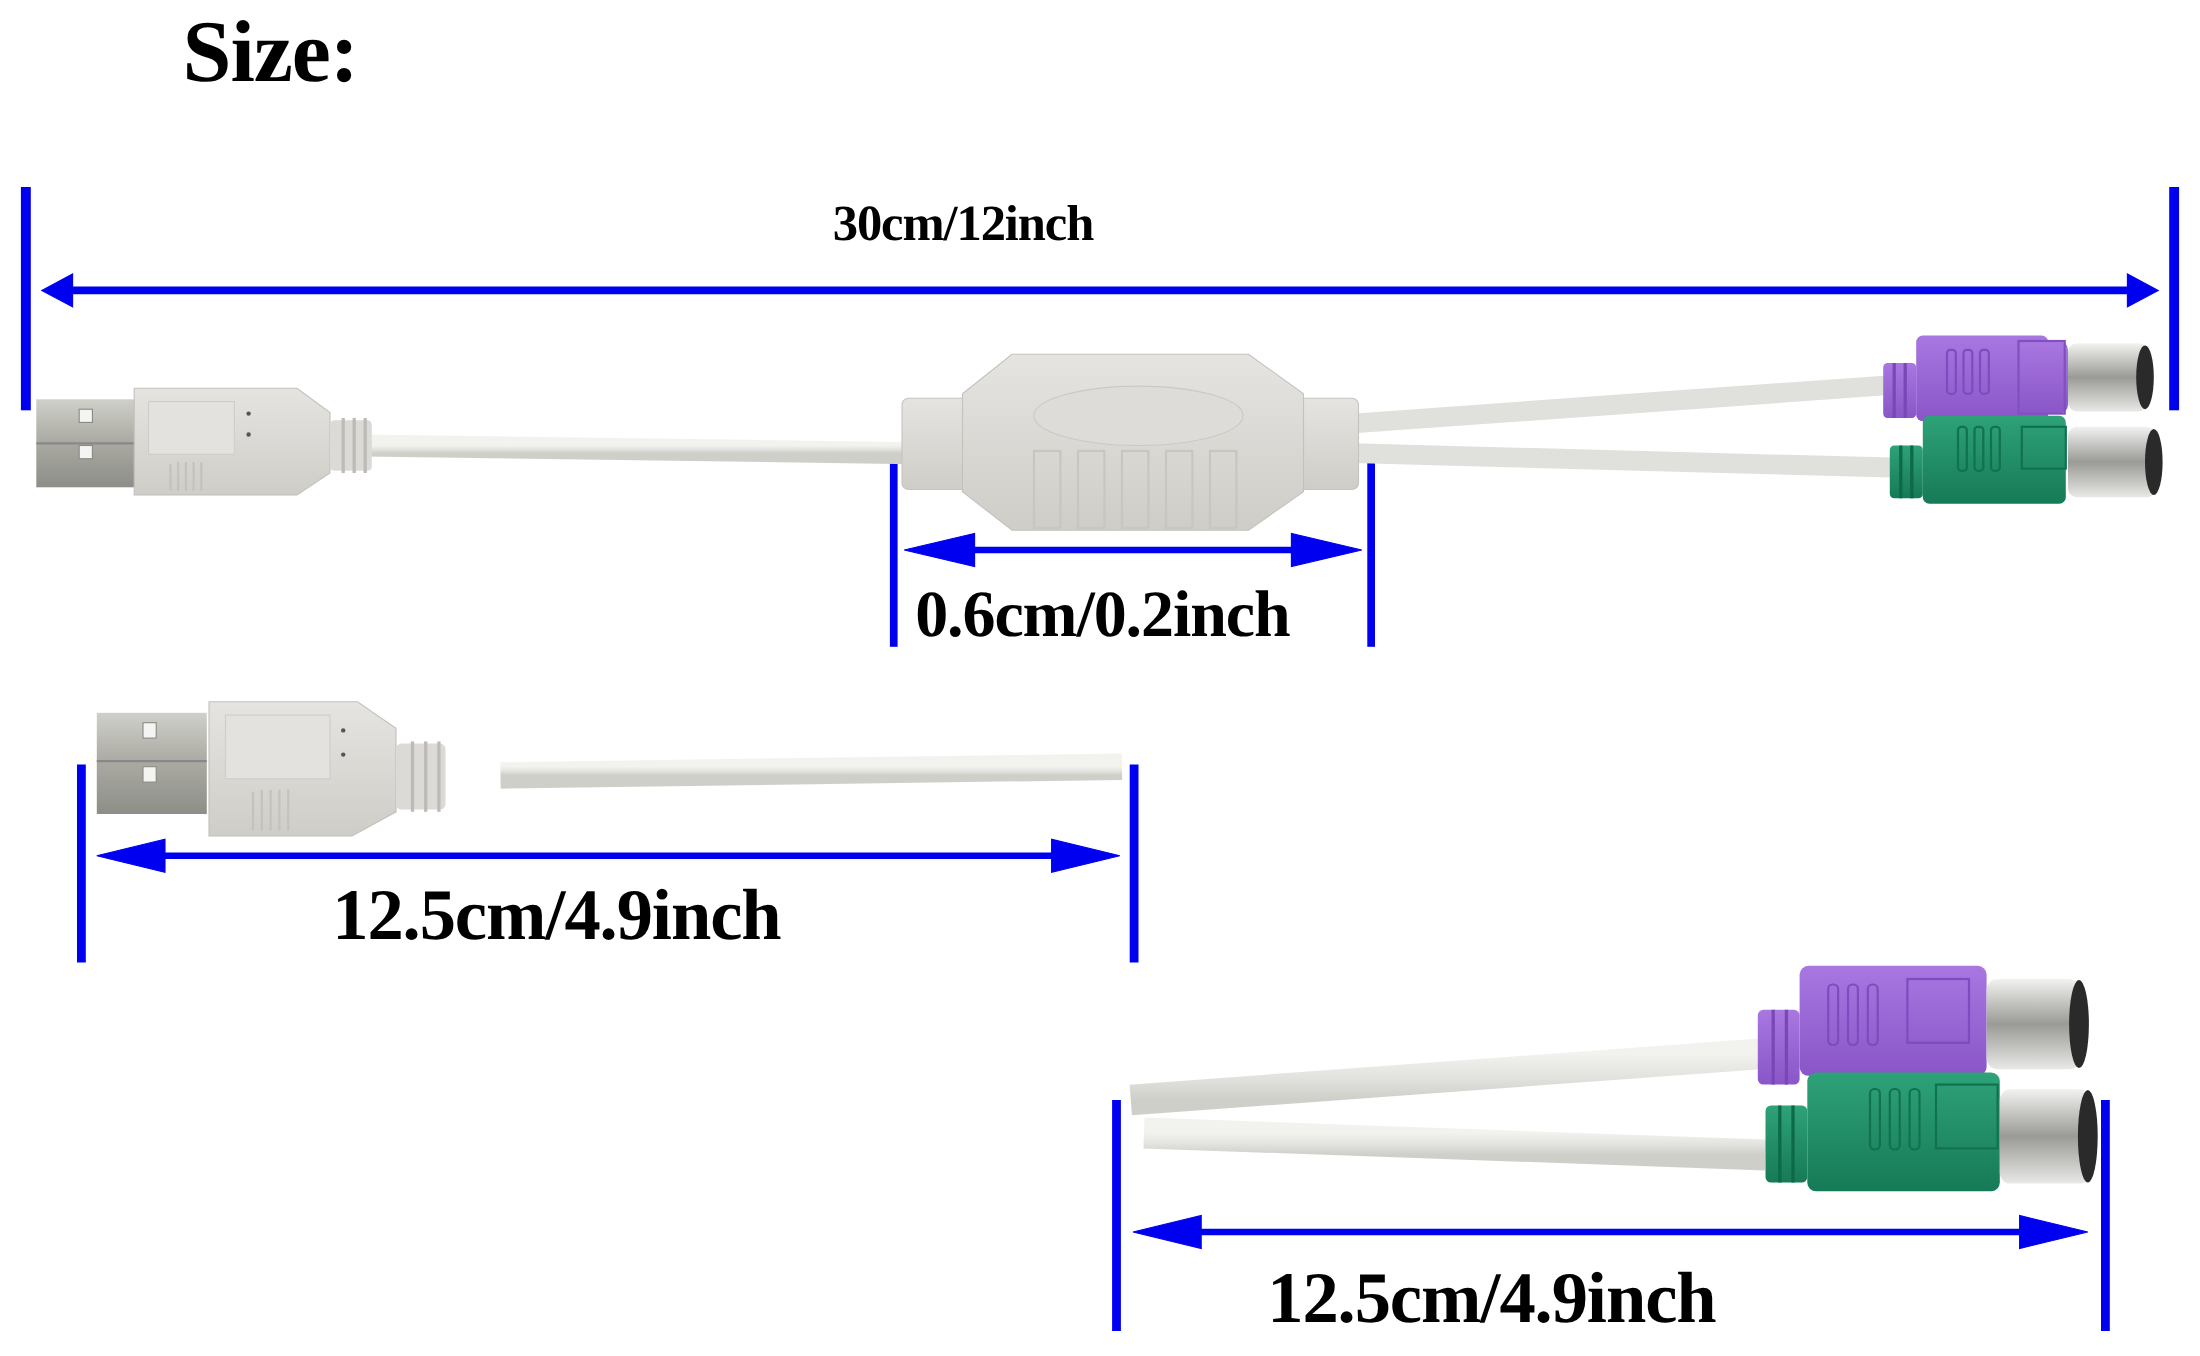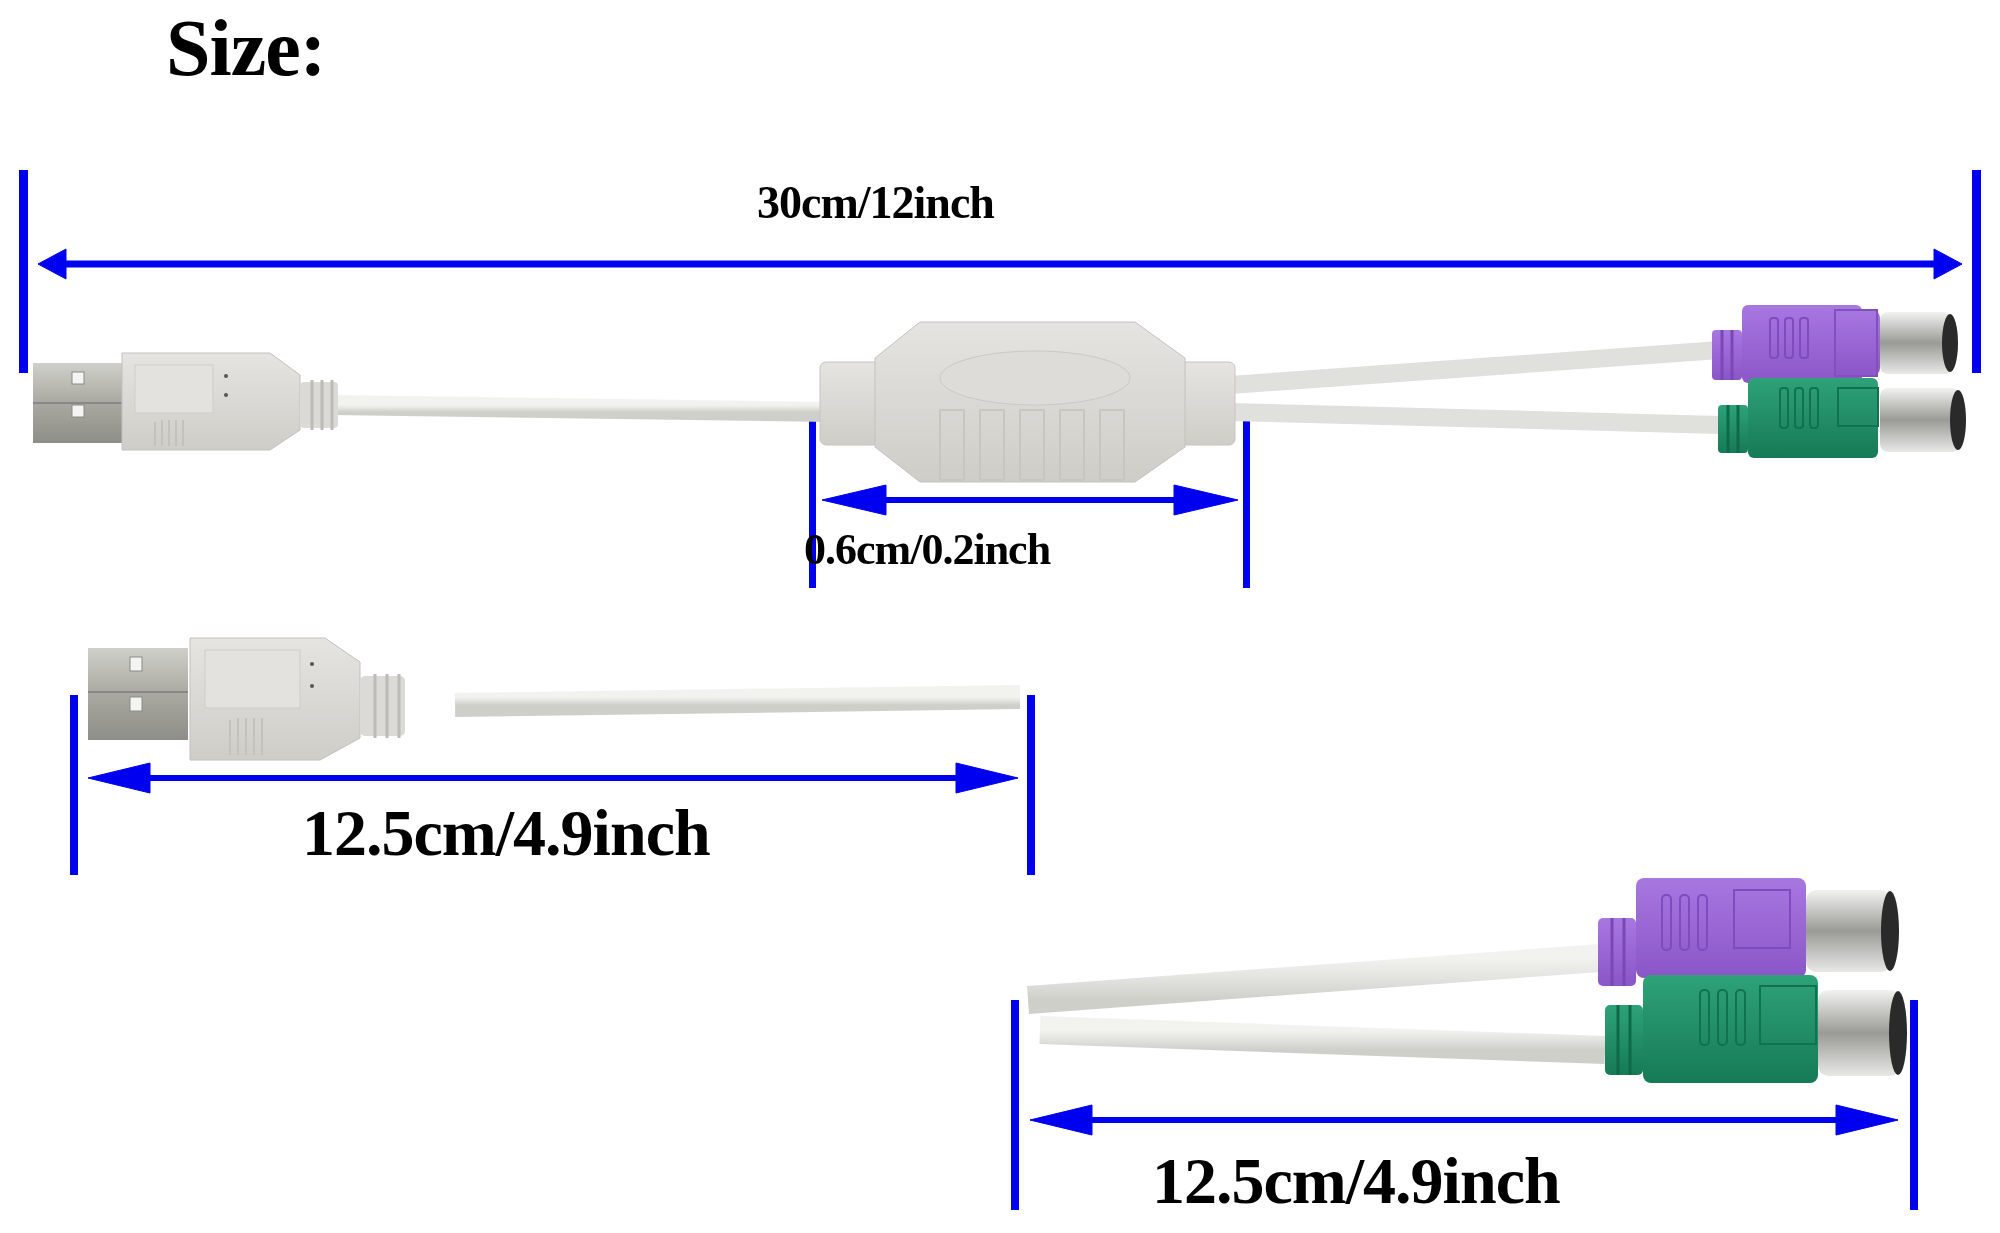--- a/index.html
+++ b/index.html
@@ -14,21 +14,21 @@
 <body>
 
 <div class="abs title">Size:</div>
 
 <div class="abs vbar" style="left:19px; top:170px; height:203px;"></div>
 <div class="abs vbar" style="left:1972px; top:170px; height:203px;"></div>
 <div class="abs label" style="left:757px; top:180px; font-size:46px;">30cm/12inch</div>
 
 <div class="abs vbar" style="left:809px; top:420px; height:168px; width:7px;"></div>
 <div class="abs vbar" style="left:1243px; top:420px; height:168px; width:7px;"></div>
-<div class="abs label" style="left:804px; top:528px; font-size:44px;">0.6cm/0.2inch</div>
+<div class="abs label" style="left:832px; top:528px; font-size:60px;">0.6cm/0.2inch</div>
 
 <div class="abs vbar" style="left:70px; top:695px; height:180px; width:8px;"></div>
 <div class="abs vbar" style="left:1027px; top:695px; height:180px; width:8px;"></div>
 <div class="abs label" style="left:302px; top:800px; font-size:66px;">12.5cm/4.9inch</div>
 
 <div class="abs vbar" style="left:1011px; top:1000px; height:210px; width:8px;"></div>
 <div class="abs vbar" style="left:1910px; top:1000px; height:210px; width:8px;"></div>
 <div class="abs label" style="left:1152px; top:1148px; font-size:66px;">12.5cm/4.9inch</div>
 
 <svg width="2000" height="1233" viewBox="0 0 2000 1233">

